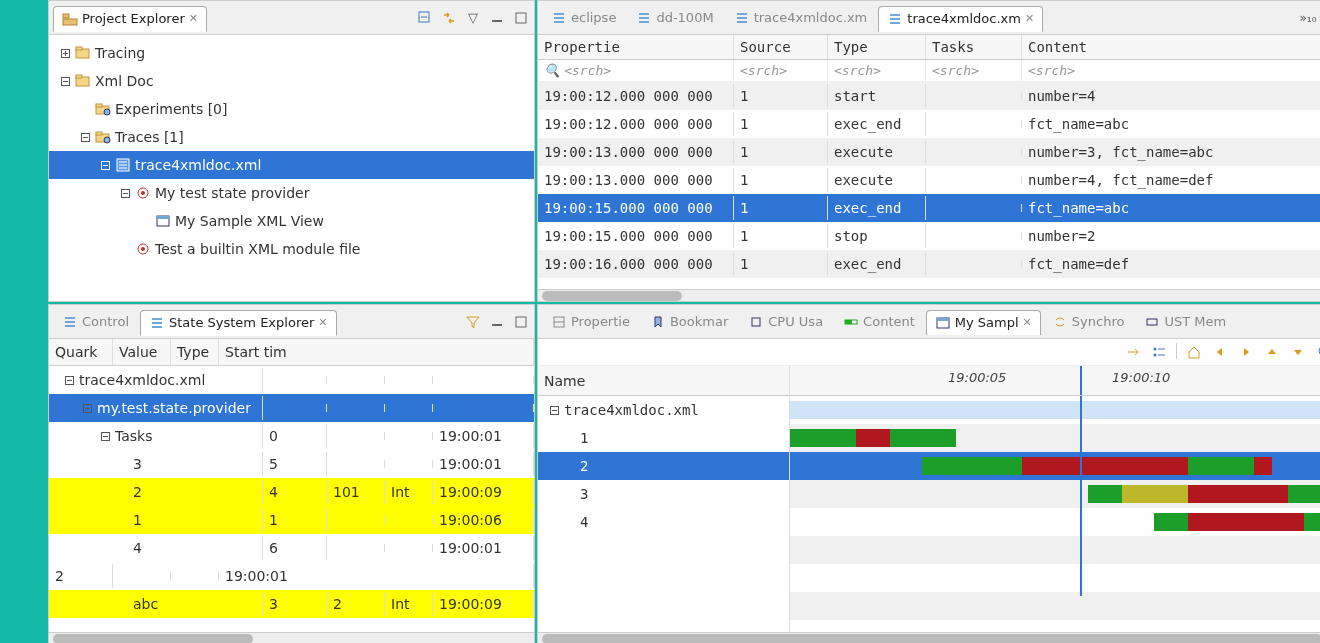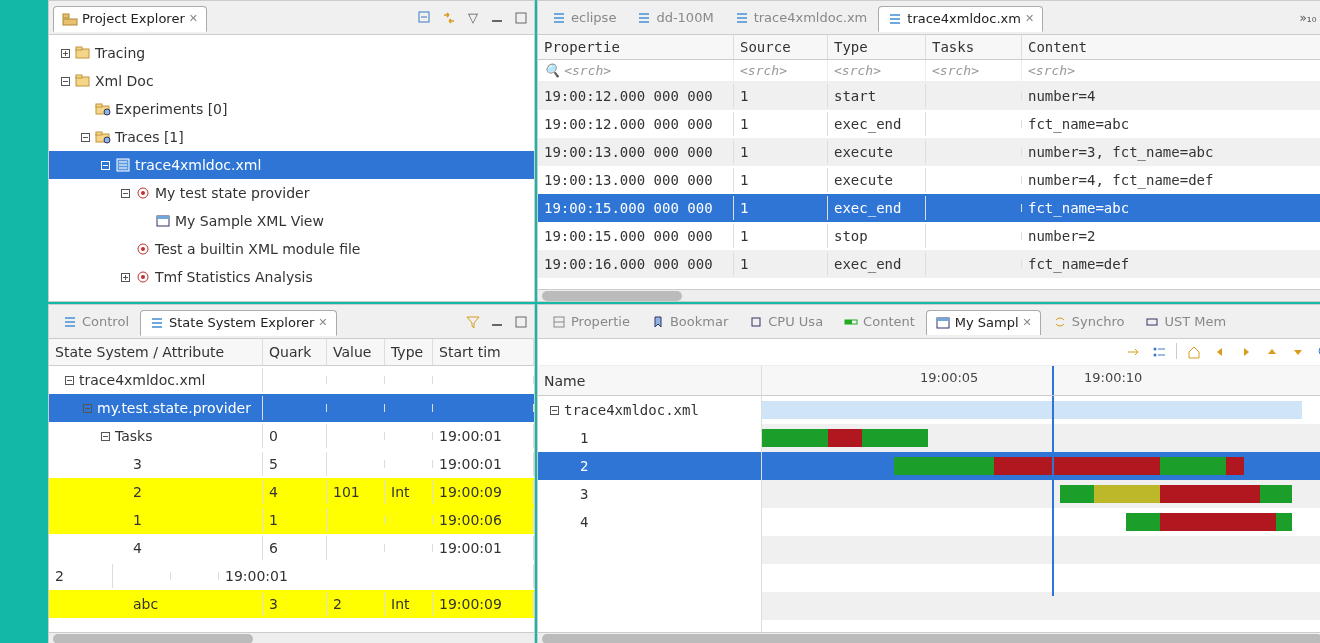--- a/index.html
+++ b/index.html
@@ -40,27 +40,27 @@
   .ss-c-attr{width:214px;} .ss-c-quark{width:64px;} .ss-c-val{width:58px;} .ss-c-type{width:48px;} .ss-c-start{flex:1;}
   .ss-row { display:flex; height:28px; align-items:center; border-bottom:0px solid #eee;}
   .ss-row .ss-col{padding:4px 6px;}
   .ss-row.selected{background:#2e75d6; color:#fff;}
   .ss-row.hl{background:#ffff00;}
   .ss-attrcell { display:flex; align-items:center; gap:4px;}
 
   
   .tl-toolbar { display:flex; justify-content:flex-end; gap:8px; padding:4px 10px; border-bottom:1px solid #eee; background:#fff;}
   .tl-body { display:flex; flex:1; overflow:hidden;}
-  .tl-left { width:224px; border-right:1px solid #ddd; }
+  .tl-left { width:252px; border-right:1px solid #ddd; }
   .tl-right { flex:1; position:relative; overflow:hidden;}
   .tl-left-head { height:30px; display:flex; align-items:center; padding:0 6px; border-bottom:1px solid #ccc; background:#f7f7f7; font-size:14px;}
   .tl-row { height:28px; display:flex; align-items:center; padding-left:6px; gap:4px; font-family: "DejaVu Sans Mono", monospace; font-size:14px;}
   .tl-row.selected{background:#2e75d6;color:#fff;}
   .tl-right-head { height:30px; border-bottom:1px solid #ccc; background:#f7f7f7; position:relative; font-size:13px; color:#444;}
-  .tick { position:absolute; top:4px; }
+  .tick { position:absolute; top:4px;font-style:italic; }
   .gantt-row { height:28px; position:relative; border-bottom:0px solid #f4f4f4;}
   .bar { position:absolute; top:5px; height:18px;}
   .cursor-line { position:absolute; top:0; bottom:0; border-left:2px solid #2e75d6; }
   .stripe { position:absolute; left:0; right:0; background:#f0f0f0;}
   .scroll-h { height:12px; background:#eee; border-top:1px solid #ccc; position:relative;}
   .scroll-h .thumb{position:absolute; top:1px; height:10px; background:#bbb; border-radius:5px;}
   .scroll-v { width:12px; background:#eee; border-left:1px solid #ccc; position:absolute; right:0; top:34px; bottom:12px;}
   .scroll-v .thumb{position:absolute; left:1px; width:10px; background:#bbb; border-radius:5px;}
 
   .mono { font-family: "DejaVu Sans Mono", monospace; }
@@ -221,37 +221,20 @@
             <span class="indent" style="width: 60px;"></span>
             <span class="twisty"></span>
             <span class="ticon">
               <svg width="16" height="16">
                 <circle cx="8" cy="8" r="5" fill="#fff" stroke="#b33"></circle>
                 <circle cx="8" cy="8" r="2" fill="#b33"></circle>
               </svg>
             </span>
             <span>Test a builtin XML module file</span>
           </div>
-          <div class="tree-row">
-            <span class="indent" style="width: 60px;"></span>
-            <span class="twisty">
-              <svg width="9" height="9">
-                <rect x="0.5" y="0.5" width="8" height="8" fill="none" stroke="currentColor"></rect>
-                <line x1="2" y1="4.5" x2="7" y2="4.5" stroke="currentColor"></line>
-                <line x1="4.5" y1="2" x2="4.5" y2="7" stroke="currentColor"></line>
-              </svg>
-            </span>
-            <span class="ticon">
-              <svg width="16" height="16">
-                <circle cx="8" cy="8" r="5" fill="#fff" stroke="#b33"></circle>
-                <circle cx="8" cy="8" r="2" fill="#b33"></circle>
-              </svg>
-            </span>
-            <span>Tmf Statistics Analysis</span>
-          </div>
         </div>
     </div>
   </div>
 
   <div class="view">
     <div class="view-tabbar">
       <div id="editor-tabs" style="display:flex;gap:2px;">
           <div class="tab">
             <span class="ticon">
               <svg width="14" height="14">
@@ -424,21 +407,20 @@
           </span>
         <span class="tool-btn">
             <svg width="14" height="14">
               <rect x="2" y="2" width="10" height="10" fill="none" stroke="#666"></rect>
             </svg>
           </span>
       </div>
     </div>
     <div class="view-body" style="overflow:hidden;">
       <div class="ss-head">
-        <div class="ss-col ss-c-attr">State System / Attribute</div>
         <div class="ss-col ss-c-quark">Quark</div>
         <div class="ss-col ss-c-val">Value</div>
         <div class="ss-col ss-c-type">Type</div>
         <div class="ss-col ss-c-start">Start tim</div>
       </div>
       <div id="ss-rows">
           <div class="ss-row">
             <div class="ss-col ss-c-attr">
               <span class="ss-attrcell">
                 <span class="indent" style="width:4px"></span>

